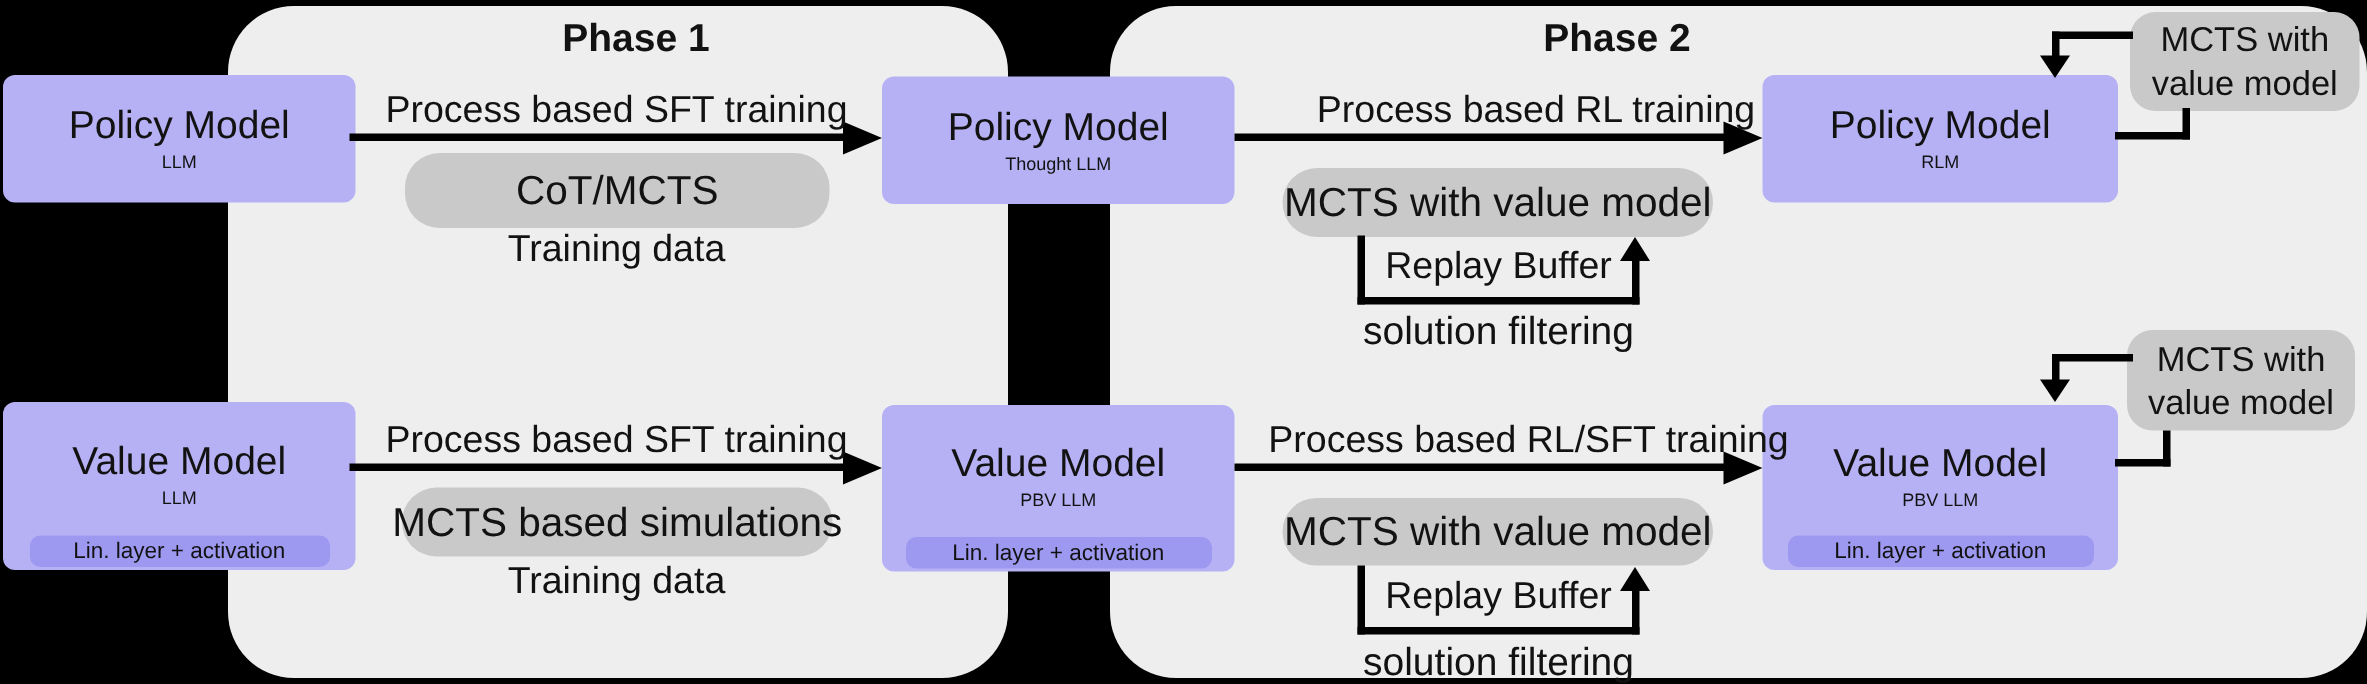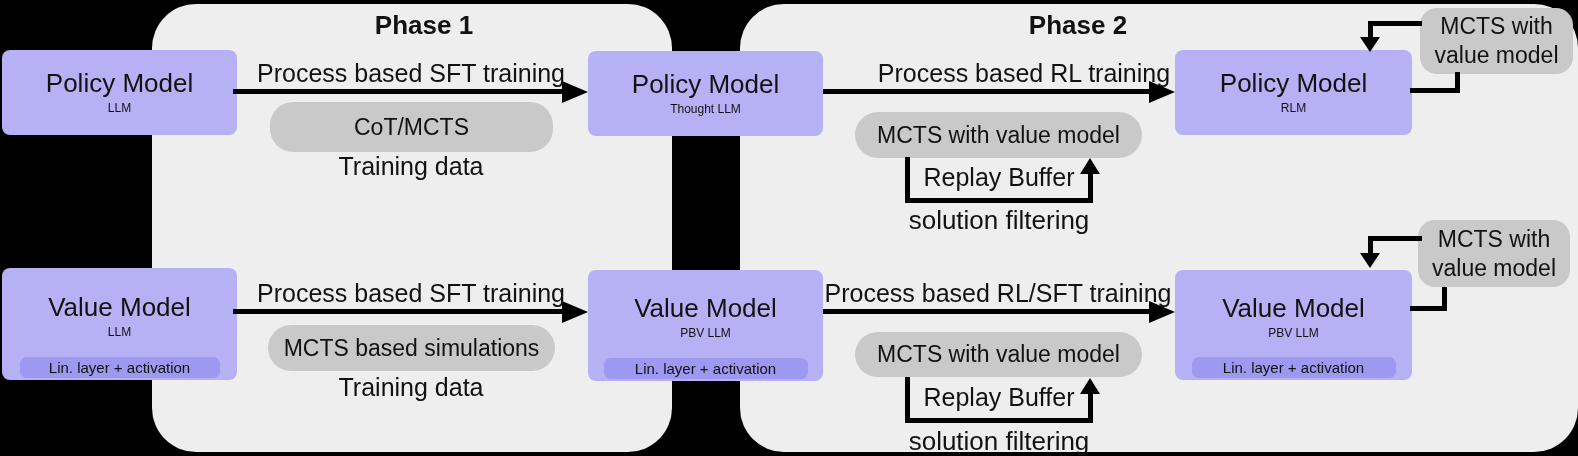--- a/index.html
+++ b/index.html
@@ -7,21 +7,21 @@
          font-family:"Liberation Sans","DejaVu Sans",sans-serif;color:#121212;}
   .panel{position:absolute;top:4px;height:448px;background:#eeeeef;border-radius:44px;}
   .phase-title{position:absolute;top:10px;transform:translateX(-50%);font-size:26px;font-weight:bold;white-space:nowrap;}
   .model-box{position:absolute;background:#b6b1f4;border-radius:8px;display:flex;flex-direction:column;
              align-items:center;justify-content:center;text-align:center;}
   .model-title{font-size:26px;line-height:1.15;}
   .model-sub{font-size:12px;line-height:1.2;margin-top:2px;}
   .strip{position:absolute;bottom:2px;left:50%;transform:translateX(-50%);background:#9d98f0;border-radius:7px;
          height:21px;display:flex;align-items:center;justify-content:center;font-size:15px;white-space:nowrap;}
   .pill{position:absolute;background:#c9c9c9;border-radius:23px;display:flex;align-items:center;justify-content:center;
-        font-size:23px;text-align:center;white-space:nowrap;}
+        font-size:27px;text-align:center;white-space:nowrap;}
   .pill.two-line{white-space:normal;font-size:23px;line-height:1.25;border-radius:17px;}
   .lbl{position:absolute;transform:translateX(-50%);font-size:25px;white-space:nowrap;}
   .lbl.small{font-size:26px;}
   .seg{position:absolute;background:#000;}
   .tri-right{position:absolute;width:0;height:0;border-top:11px solid transparent;
              border-bottom:11px solid transparent;border-left:26px solid #000;}
   .tri-up{position:absolute;width:0;height:0;border-left:10px solid transparent;
           border-right:10px solid transparent;border-bottom:16px solid #000;}
   .tri-down{position:absolute;width:0;height:0;border-left:10px solid transparent;
             border-right:10px solid transparent;border-top:15px solid #000;}
@@ -92,21 +92,21 @@
 
   <div class="lbl" style="left:995px;top:59px;margin-left:29px;">Process based RL training</div>
   <div class="pill" style="left:855px;top:112px;width:287px;height:46px;">MCTS with value model</div>
   <div class="lbl" style="left:999px;top:163px;">Replay Buffer</div>
   <div class="seg" style="left:905px;top:157px;width:5px;height:46px;"></div>
   <div class="seg" style="left:905px;top:198px;width:188px;height:5px;"></div>
   <div class="seg" style="left:1088px;top:172px;width:5px;height:31px;"></div>
   <div class="tri-up" style="left:1080px;top:158px;"></div>
   <div class="lbl small" style="left:999px;top:205px;">solution filtering</div>
 
-  <div class="lbl" style="left:998px;top:279px;">Process based RL/SFT training</div>
+  <div class="lbl" style="left:1019px;top:279px;">Process based RL/SFT training</div>
   <div class="pill" style="left:855px;top:332px;width:287px;height:45px;">MCTS with value model</div>
   <div class="lbl" style="left:999px;top:383px;">Replay Buffer</div>
   <div class="seg" style="left:905px;top:377px;width:5px;height:46px;"></div>
   <div class="seg" style="left:905px;top:418px;width:188px;height:5px;"></div>
   <div class="seg" style="left:1088px;top:392px;width:5px;height:31px;"></div>
   <div class="tri-up" style="left:1080px;top:378px;"></div>
   <div class="lbl small" style="left:999px;top:426px;">solution filtering</div>
 
   <div class="pill two-line" style="left:1420px;top:8px;width:153px;height:66px;">MCTS with value model</div>
   <div class="seg" style="left:1368px;top:21px;width:54px;height:5px;"></div>

